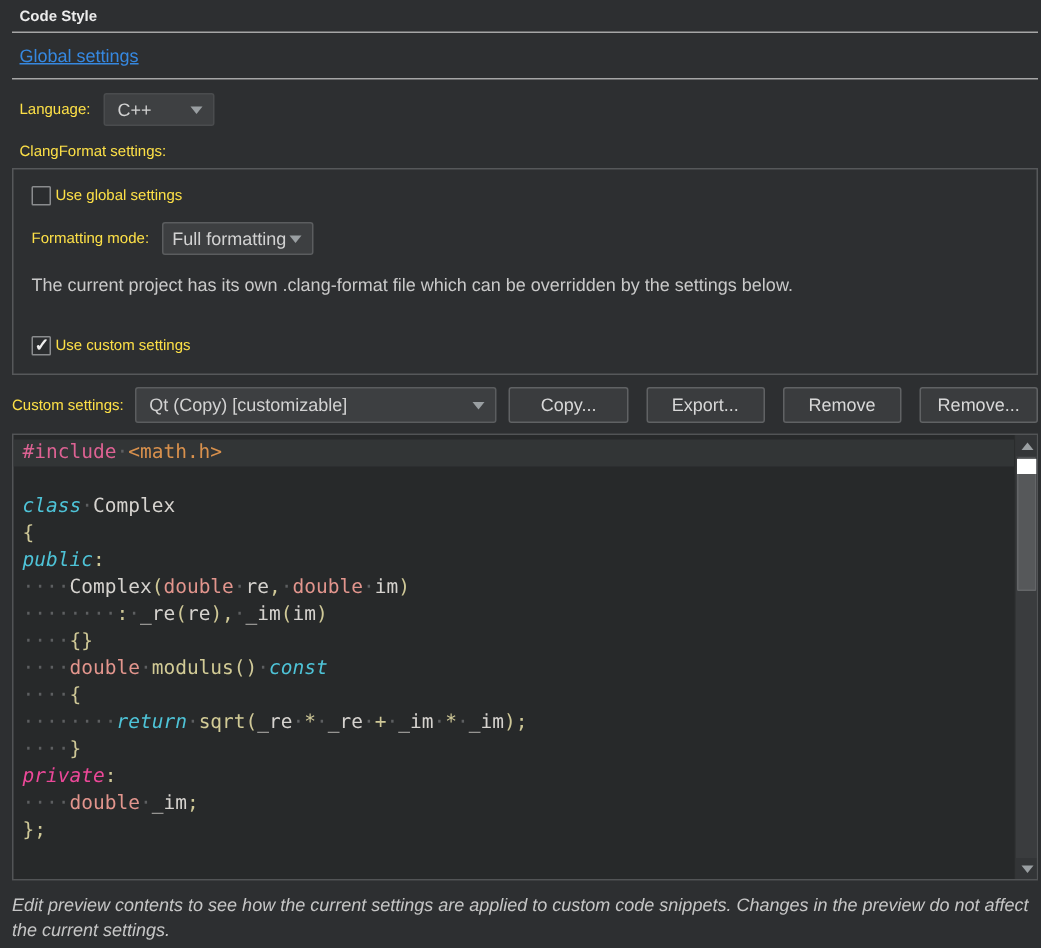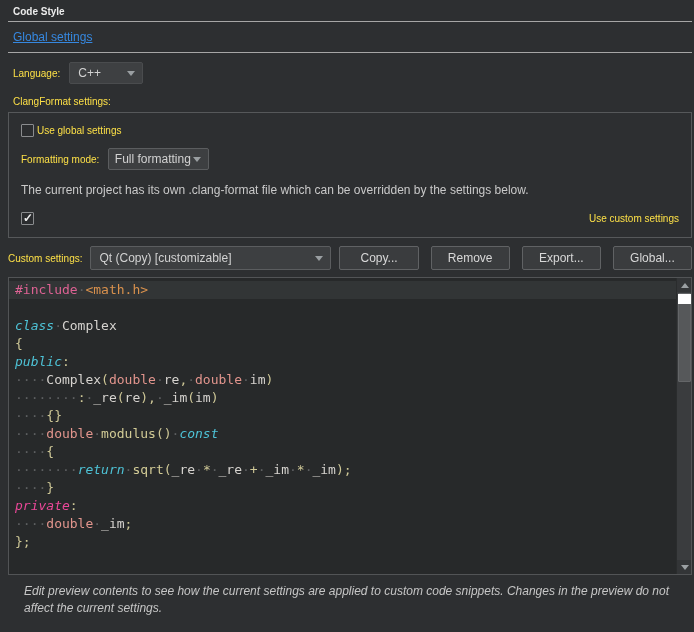--- a/index.html
+++ b/index.html
@@ -61,21 +61,21 @@
     background:#2b2d2f;
     position:relative;
   }
   .checkbox.checked::after {
     content:"\2713";
     position:absolute; left:1px; top:-2px;
     color:#efefef; font-size:12px; font-weight:bold;
   }
   .fmt-row { margin-top:11px; gap:9px; }
   .info-text { margin-top:13px; color:#c9c9c9; }
-  .cb2 { margin-top:15px;justify-content:space-between; }
+  .cb2 { margin-top:27px; }
 
   .custom-row { margin:8px 2px 0 8px; gap:8px; height:24px; }
   .custom-row .combo { flex:0 0 241px; height:24px; }
   .custom-row .btns { display:flex; flex:1; gap:12px; }
   button.btn {
     flex:1; height:24px;
     background:#3a3c3e;
     border:1px solid #606264;
     border-radius:2px;
     color:#d8d8d8;
@@ -119,21 +119,21 @@
   .scroll-thumb {
     position:absolute; left:1px; top:15px; width:13px; height:89px;
     background:#56585a; border:1px solid #646668; border-radius:1px;
   }
   .cursor-marker {
     position:absolute; left:1px; top:16px; width:13px; height:10px;
     background:#ffffff;
   }
 
   .footer-note {
-    margin:8px 4px 0 24px;
+    margin:8px 4px 0 8px;
     font-style:italic;
     color:#c6c6c6;
     font-size:12px;
     line-height:17px;
   }
 </style>
 </head>
 <body>
 
 <div class="page">
@@ -179,23 +179,23 @@
   </div>
 
   <div class="row custom-row">
     <span class="label">Custom settings:</span>
     <div class="combo">
       <span>Qt (Copy) [customizable]</span>
       <span class="combo-arrow"></span>
     </div>
     <div class="btns">
       <button class="btn">Copy...</button>
+      <button class="btn">Export...</button>
       <button class="btn">Remove</button>
-      <button class="btn">Export...</button>
-      <button class="btn">Global...</button>
+      <button class="btn">Remove...</button>
     </div>
   </div>
 
   <div class="editor">
     <div>
         <div class="code-line current"><span class="tok-pre" style="color: rgb(221, 98, 147);">#include</span><span class="tok-ws" style="color: rgb(93, 95, 97);">·</span><span class="tok-str" style="color: rgb(217, 145, 77);">&lt;math.h&gt;</span></div>
         <div class="code-line">&nbsp;</div>
         <div class="code-line"><span class="tok-kw" style="color: rgb(78, 195, 215);">class</span><span class="tok-ws" style="color: rgb(93, 95, 97);">·</span><span class="tok-id" style="color: rgb(214, 211, 207);">Complex</span></div>
         <div class="code-line"><span class="tok-op" style="color: rgb(207, 200, 151);">{</span></div>
         <div class="code-line"><span class="tok-kw" style="color: rgb(78, 195, 215);">public</span><span class="tok-op" style="color: rgb(207, 200, 151);">:</span></div>

